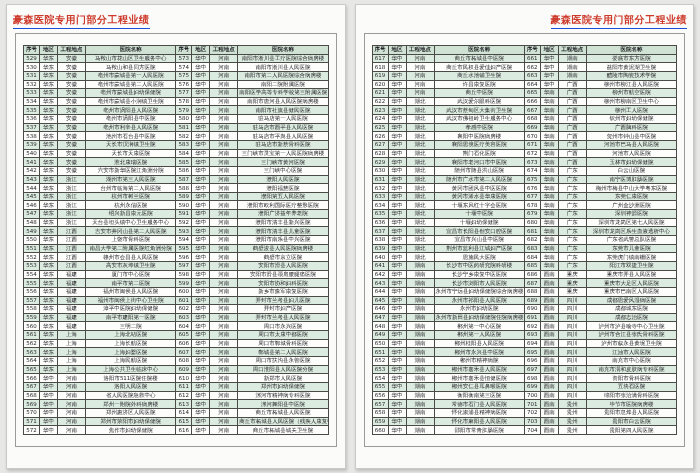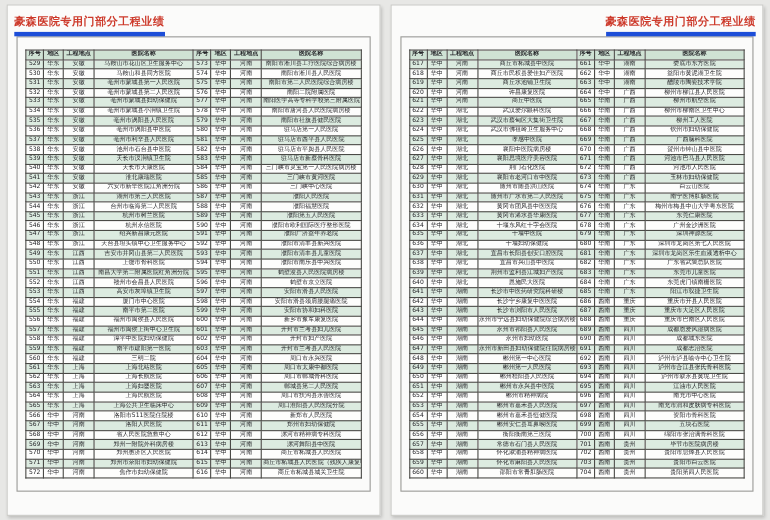--- a/index.html
+++ b/index.html
@@ -12,21 +12,21 @@
   .page{
     flex:1 1 0;background:#fbfbfa;border:1px solid #c9c9c5;
     box-shadow:1px 2px 3px rgba(0,0,0,.18);
     padding:6px 6px 4px;box-sizing:border-box;position:relative;
   }
   .title-row{height:20px;line-height:14px;}
   .title-row.right{text-align:right;}
   .page-title{
     display:inline-block;color:#cd3a2b;font-weight:bold;
     font-size:10px;letter-spacing:.5px;
-    border-bottom:4px solid #1d4ed8;padding-bottom:1px;white-space:nowrap;
+    border-bottom:1px solid #1d4ed8;padding-bottom:1px;white-space:nowrap;
   }
   .frame{
     border:1px solid #9a9a96;margin:2px 2px 0;
     padding:11px 7px;height:414px;box-sizing:border-box;
   }
   table.hosp{
     width:100%;height:100%;border-collapse:collapse;table-layout:fixed;
   }
   table.hosp th,table.hosp td{
     border:1px solid #4a4a46;

